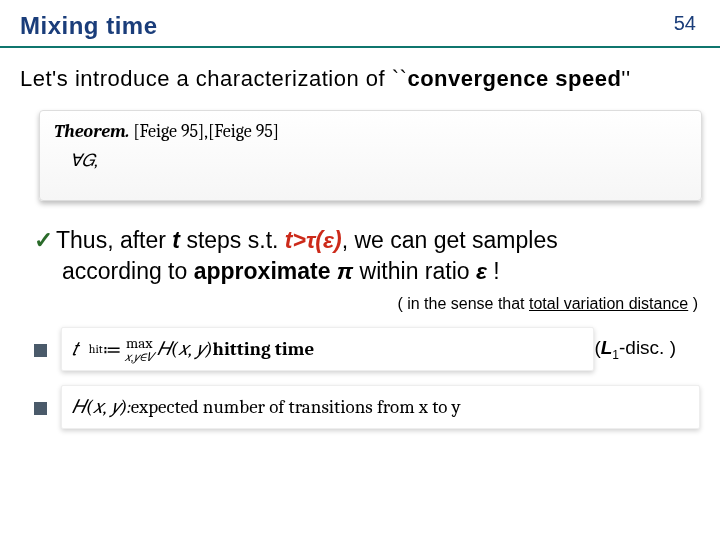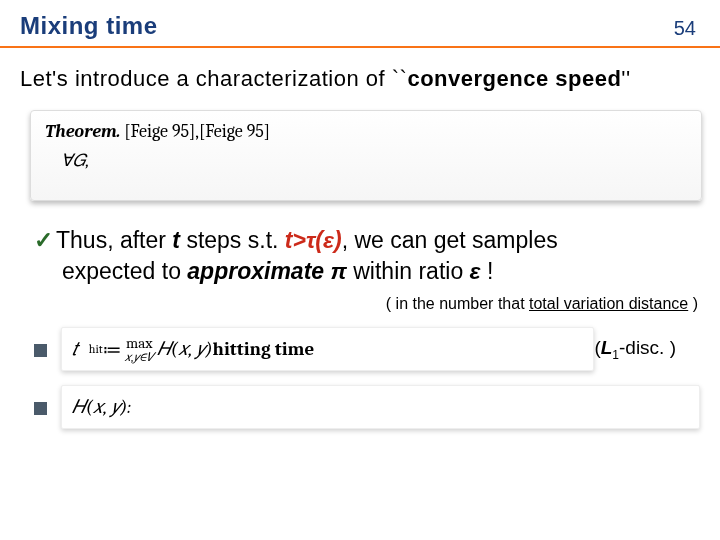--- a/index.html
+++ b/index.html
@@ -8,44 +8,44 @@
     height: 540px;
     background: #ffffff;
     font-family: "Segoe UI", "Meiryo", Arial, sans-serif;
     color: #000;
     position: relative;
     overflow: hidden;
   }
   .header {
     display: flex;
     justify-content: space-between;
-    align-items: flex-end;
+    align-items: flex-start;
     padding: 12px 24px 6px 20px;
-    border-bottom: 2px solid #f97316;
+    border-bottom: 2px solid #0f766e;
     gap: 36px;
   }
   .title {
     font-size: 24px;
     font-weight: 700;
     color: #1a3d7a;
     letter-spacing: 0.5px;
   }
   .page-num {
     font-size: 20px;
     color: #1a3d7a;
     font-weight: 400;
   }
   .intro {
     font-size: 22px;
     padding: 18px 20px 14px 20px;
     letter-spacing: 0.5px;
   }
   .intro .emph { font-weight: 700; }
   .theorem-box {
-    margin: 4px 18px 18px 30px;
+    margin: 4px 18px 18px 39px;
     background: linear-gradient(#fff, #f6f6f6);
     border: 1px solid #ddd;
     border-radius: 4px;
     box-shadow: 0 3px 5px rgba(0,0,0,0.25);
     padding: 10px 14px 30px 14px;
     font-size: 18px;
   }
   .theorem-box .thm-label { font-weight: 700; font-style: italic; font-family: Cambria, Georgia, serif; }
   .theorem-box .cite { font-family: Cambria, Georgia, serif; }
   .theorem-box .forall { font-style: italic; font-family: Cambria, Georgia, serif; margin-top: 8px; display: block; padding-left: 16px; font-size: 17px; }
@@ -55,21 +55,21 @@
     line-height: 1.35;
   }
   .bullet-block .check {
     display: inline-block;
     width: 22px;
     color: #2a6b2a;
     font-weight: bold;
   }
   .bullet-block .bi { font-style: italic; font-weight: 700; }
   .bullet-block .red { color: #cc2a1a; font-weight: 700; }
-  .bullet-block .b { font-weight: 700; font-style: italic; }
+  .bullet-block .b { font-weight: 700; }
   .bullet-block .cont { padding-left: 28px; display: block; }
   .note {
     text-align: right;
     font-size: 16px;
     padding: 6px 22px 10px 0;
   }
   .note .u { text-decoration: underline; }
   .defs {
     padding: 4px 20px 0 34px;
   }
@@ -133,26 +133,26 @@
 </div>
 
 <div class="theorem-box">
   <span class="thm-label">Theorem.</span><span class="cite"> [Feige 95],[Feige 95]</span>
   <span class="forall">∀𝐺,</span>
 </div>
 
 <div class="bullet-block">
   <span class="check">✓</span><span>Thus, after </span><span class="bi">t</span><span> steps s.t. </span><span class="bi red">t&gt;τ(ε)</span><span>, we can get samples</span>
   <span class="cont">
-    <span>expected to </span><span class="b">approximate </span><span class="bi">π</span><span> within ratio </span><span class="bi">ε</span><span> !</span>
+    <span>according to </span><span class="b">approximate </span><span class="bi">π</span><span> within ratio </span><span class="bi">ε</span><span> !</span>
   </span>
 </div>
 
 <div class="note">
-  <span>( in the number that </span><span class="u">total variation distance</span><span> )</span>
+  <span>( in the sense that </span><span class="u">total variation distance</span><span> )</span>
 </div>
 
 <div class="defs">
   <div class="def-row">
     <div class="sq"></div>
     <div class="math-box">
       <span class="it">𝑡</span>
         <span class="sub">hit</span>
         <span> ≔ </span>
         <span class="stack">
@@ -164,15 +164,16 @@
     </div>
     <div class="l1disc">
       <span>(</span><span style="font-style:italic;font-weight:700">L</span><span class="sub">1</span><span>-disc. )</span>
     </div>
   </div>
 
   <div class="def-row">
     <div class="sq"></div>
     <div class="math-box">
       <span class="it">𝐻(𝑥, 𝑦): </span>
+        <span>expected number of transitions from x to y</span>
     </div>
   </div>
 </div>
 
 </body></html>

